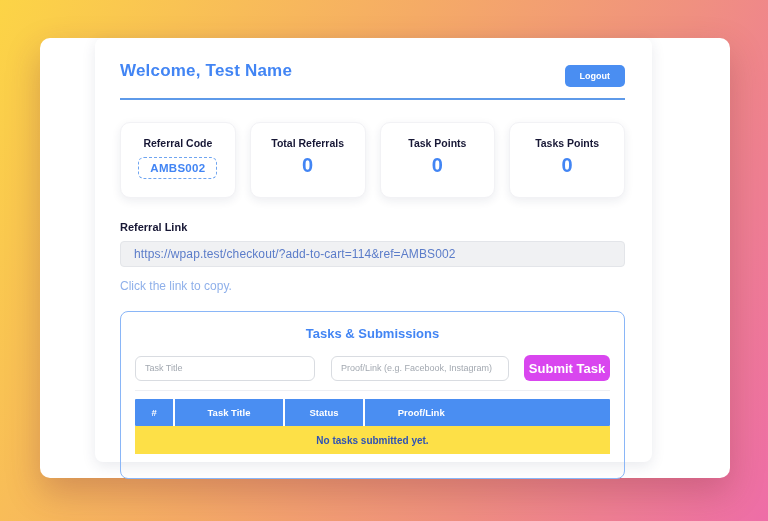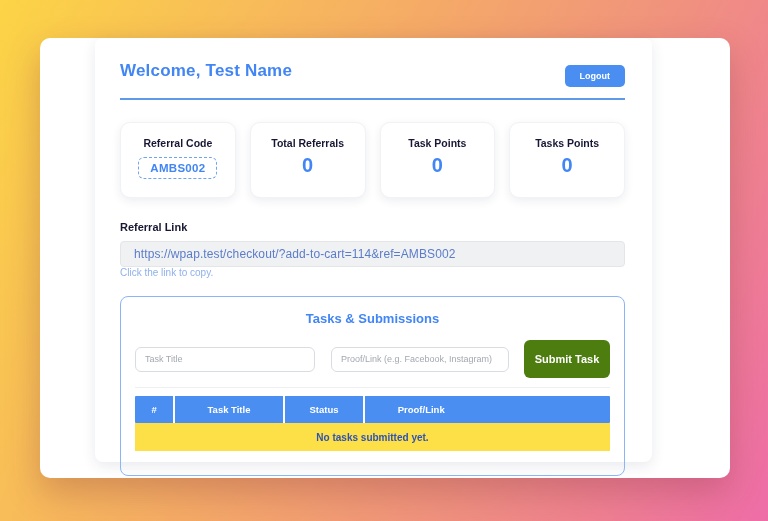--- a/index.html
+++ b/index.html
@@ -43,39 +43,39 @@
     letter-spacing: 0.3px;
   }
 
   .section-label { margin-top: 23px; font-size: 11px; font-weight: bold; color: #171735; }
   .link-box {
     margin-top: 8px; height: 26px; background: #f0f1f3; border: 1px solid #e3e5e9;
     border-radius: 4px; display: flex; align-items: center; padding-left: 13px;
     cursor: pointer;
   }
   .link-url { font-size: 12px; color: #5b7cc9; letter-spacing: 0.1px; }
-  .copy-hint { margin-top: 0; font-size: 10px; color: #8fb0ea; }
+  .copy-hint { margin-top: 12px; font-size: 12px; color: #8fb0ea; }
 
   .tasks-panel {
     margin-top: 18px; border: 1.5px solid #8ab6f7; border-radius: 8px;
     padding: 12px 14px 24px 14px;
   }
   .tasks-title { text-align: center; font-size: 13px; font-weight: bold; color: #4285f4; margin-top: 2px; }
   .form-row { display: flex; align-items: center; margin-top: 14px; }
   .task-input {
     height: 25px; border: 1px solid #d9dce1; border-radius: 6px;
     font-family: inherit; font-size: 9px; color: #333; padding: 0 9px;
     outline: none; background: #ffffff;
   }
   .task-input::placeholder { color: #a3a9b1; }
   .input-title { width: 180px; }
   .input-proof { width: 178px; margin-left: 16px; }
   .submit-btn {
-    margin-left: auto; width: 86px; height: 38px; background: #4d7c0f; color: #ffffff;
-    border: none; border-radius: 6px; font-family: inherit; font-size: 11px;
+    margin-left: auto; width: 86px; height: 26px; background: #d946ef; color: #ffffff;
+    border: none; border-radius: 6px; font-family: inherit; font-size: 13px;
     font-weight: bold; cursor: pointer;
   }
   .form-divider { border-top: 1px solid #edeff3; margin-top: 9px; }
 
   .tasks-table { margin-top: 8px; width: 100%; }
   .thead-row { display: flex; background: #4a8ef2; height: 27px; border-radius: 1px; }
   .th-cell {
     display: flex; align-items: center; justify-content: center;
     color: #ffffff; font-size: 9.5px; font-weight: bold;
     border-right: 2px solid #ffffff;

